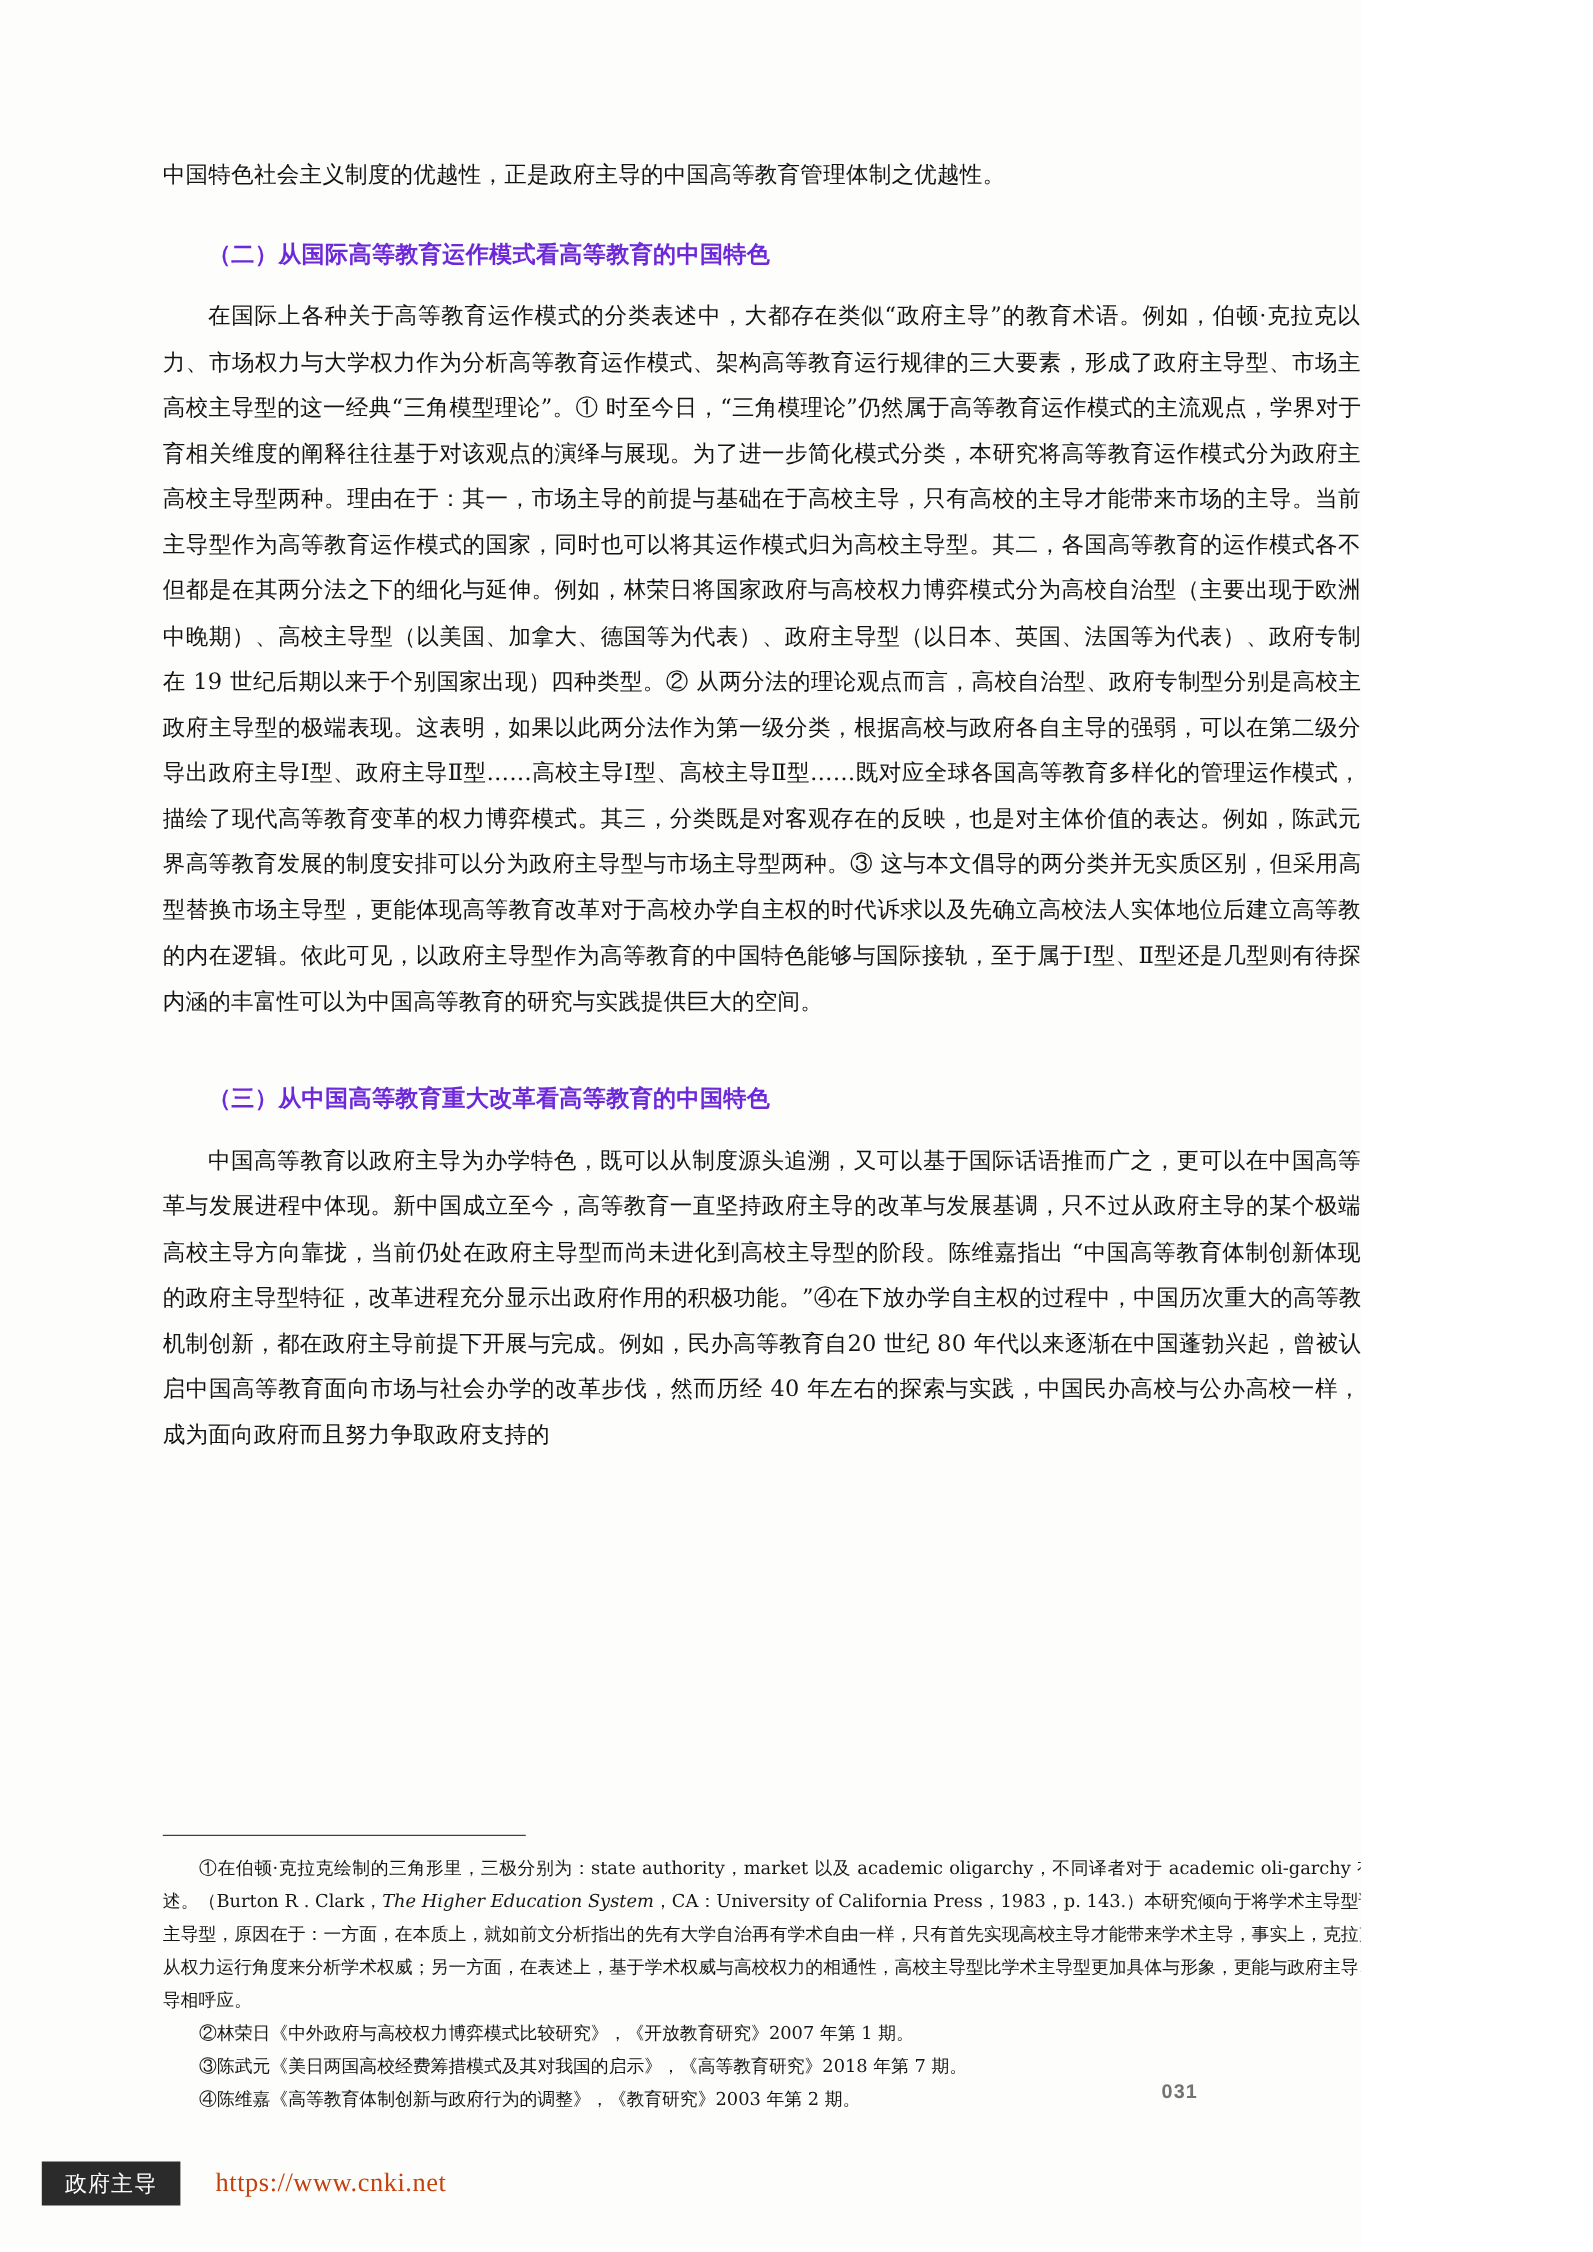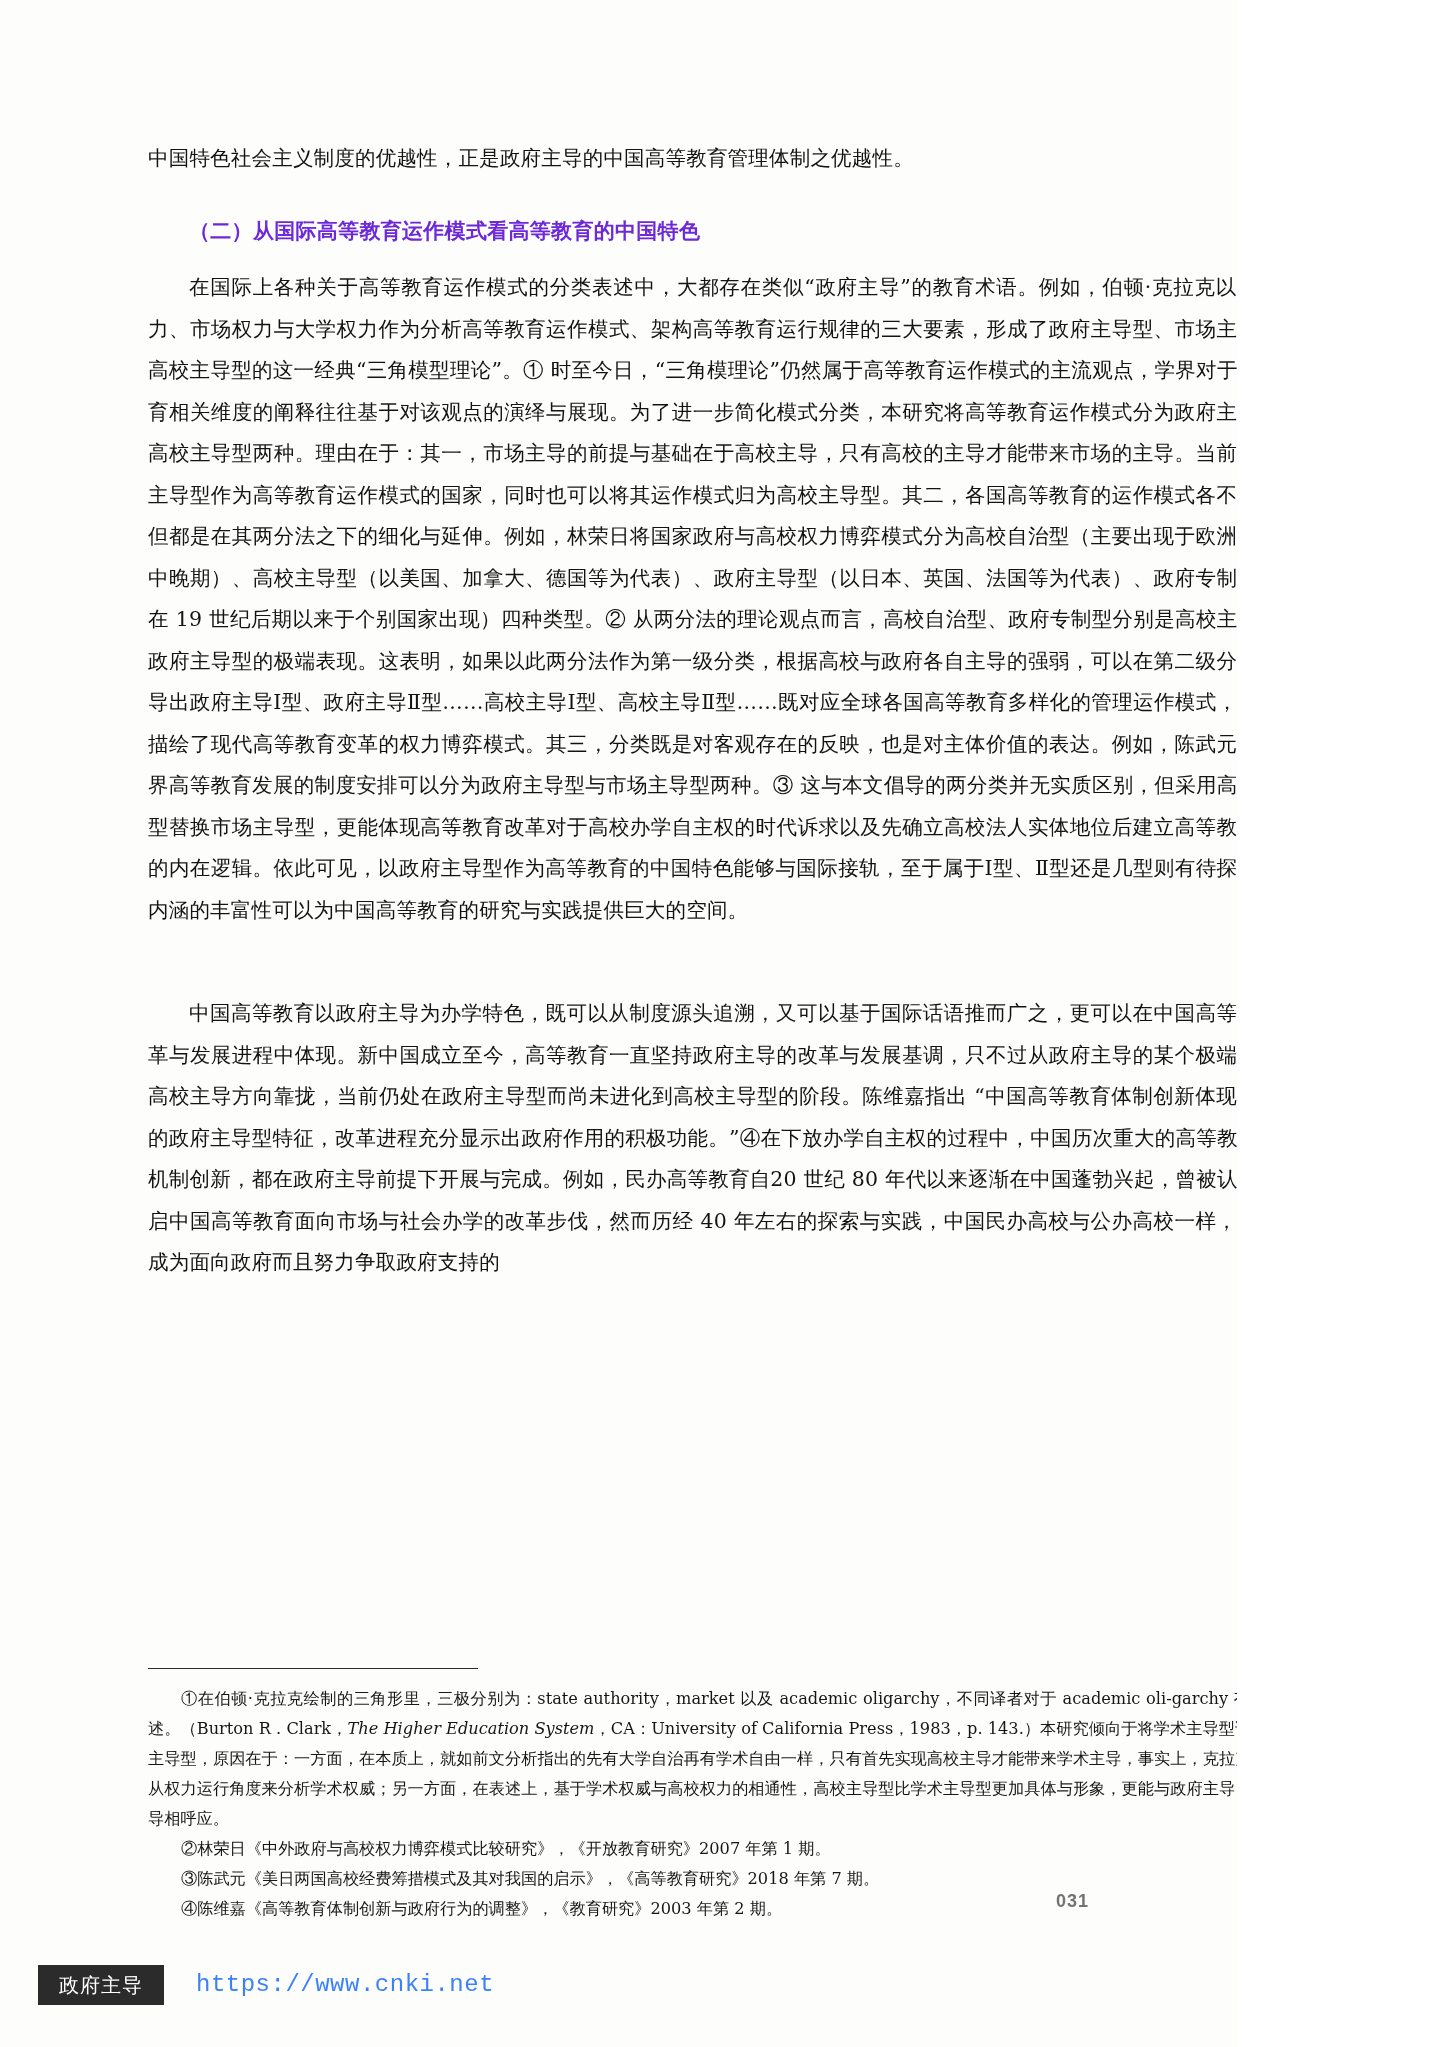--- a/index.html
+++ b/index.html
@@ -114,23 +114,23 @@
     line-height: 40px;
     text-align: center;
     letter-spacing: 1px;
   }
   .cnki-url {
     position: absolute;
     left: 196px;
     top: 10px;
     height: 40px;
     line-height: 40px;
-    font-family: Liberation Mono, monospace;
+    font-family: Liberation Serif, serif;
     font-size: 24px;
-    color: #3b82f6;
+    color: #c2410c;
     letter-spacing: 0.5px;
   }
 </style>
 </head>
 <body>
 
 <div class="page">
 
   <div class="content">
 
@@ -139,20 +139,21 @@
     <div class="gap-md"></div>
 
     <h2 class="section-heading">（二）从国际高等教育运作模式看高等教育的中国特色</h2>
 
     <div class="gap-sm"></div>
 
     <p class="body-text indent">在国际上各种关于高等教育运作模式的分类表述中，大都存在类似“政府主导”的教育术语。例如，伯顿·克拉克以国家权力、市场权力与大学权力作为分析高等教育运作模式、架构高等教育运行规律的三大要素，形成了政府主导型、市场主导型、高校主导型的这一经典“三角模型理论”。① 时至今日，“三角模理论”仍然属于高等教育运作模式的主流观点，学界对于高等教育相关维度的阐释往往基于对该观点的演绎与展现。为了进一步简化模式分类，本研究将高等教育运作模式分为政府主导型与高校主导型两种。理由在于：其一，市场主导的前提与基础在于高校主导，只有高校的主导才能带来市场的主导。当前以市场主导型作为高等教育运作模式的国家，同时也可以将其运作模式归为高校主导型。其二，各国高等教育的运作模式各不相同，但都是在其两分法之下的细化与延伸。例如，林荣日将国家政府与高校权力博弈模式分为高校自治型（主要出现于欧洲中世纪中晚期）、高校主导型（以美国、加拿大、德国等为代表）、政府主导型（以日本、英国、法国等为代表）、政府专制型（只在 19 世纪后期以来于个别国家出现）四种类型。② 从两分法的理论观点而言，高校自治型、政府专制型分别是高校主导型、政府主导型的极端表现。这表明，如果以此两分法作为第一级分类，根据高校与政府各自主导的强弱，可以在第二级分类中推导出政府主导Ⅰ型、政府主导Ⅱ型……高校主导Ⅰ型、高校主导Ⅱ型……既对应全球各国高等教育多样化的管理运作模式，也精确描绘了现代高等教育变革的权力博弈模式。其三，分类既是对客观存在的反映，也是对主体价值的表达。例如，陈武元认为世界高等教育发展的制度安排可以分为政府主导型与市场主导型两种。③ 这与本文倡导的两分类并无实质区别，但采用高校主导型替换市场主导型，更能体现高等教育改革对于高校办学自主权的时代诉求以及先确立高校法人实体地位后建立高等教育市场的内在逻辑。依此可见，以政府主导型作为高等教育的中国特色能够与国际接轨，至于属于Ⅰ型、Ⅱ型还是几型则有待探究，其内涵的丰富性可以为中国高等教育的研究与实践提供巨大的空间。</p>
 
     <div class="gap-lg"></div>
 
+    <h2 class="section-heading">（三）从中国高等教育重大改革看高等教育的中国特色</h2>
 
     <div class="gap-sm"></div>
 
     <p class="body-text indent">中国高等教育以政府主导为办学特色，既可以从制度源头追溯，又可以基于国际话语推而广之，更可以在中国高等教育改革与发展进程中体现。新中国成立至今，高等教育一直坚持政府主导的改革与发展基调，只不过从政府主导的某个极端逐步往高校主导方向靠拢，当前仍处在政府主导型而尚未进化到高校主导型的阶段。陈维嘉指出 “中国高等教育体制创新体现出很强的政府主导型特征，改革进程充分显示出政府作用的积极功能。”④在下放办学自主权的过程中，中国历次重大的高等教育体制机制创新，都在政府主导前提下开展与完成。例如，民办高等教育自20 世纪 80 年代以来逐渐在中国蓬勃兴起，曾被认为将开启中国高等教育面向市场与社会办学的改革步伐，然而历经 40 年左右的探索与实践，中国民办高校与公办高校一样，越来越成为面向政府而且努力争取政府支持的</p>
 
   </div>
 
   <div class="footnote-rule"></div>
 
   <div class="footnotes">

